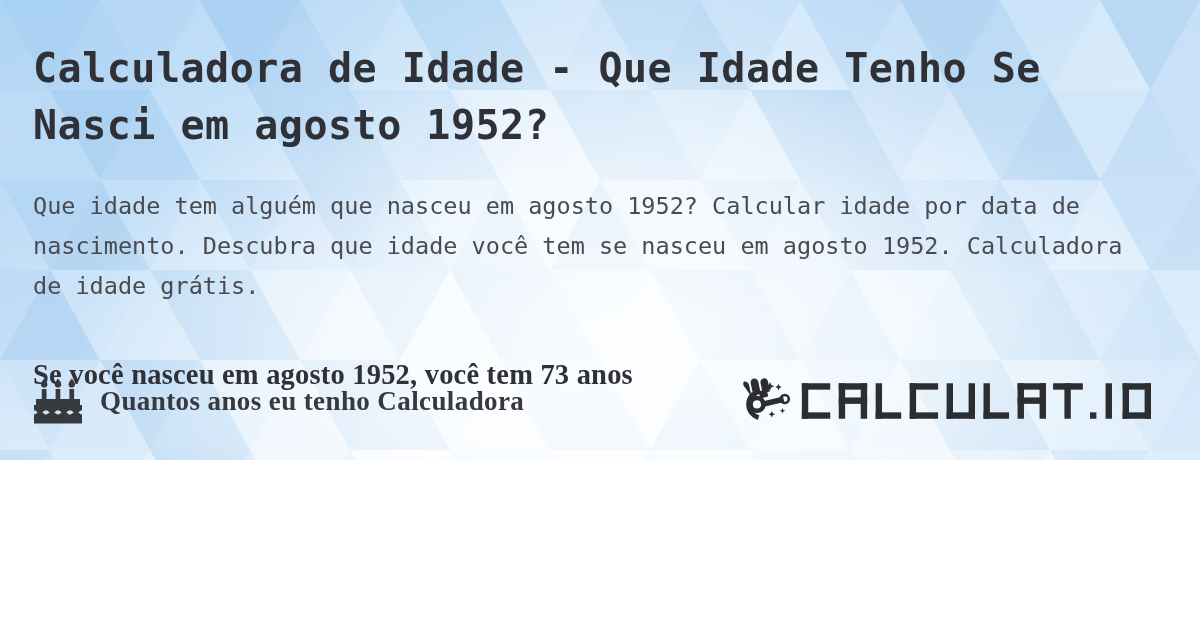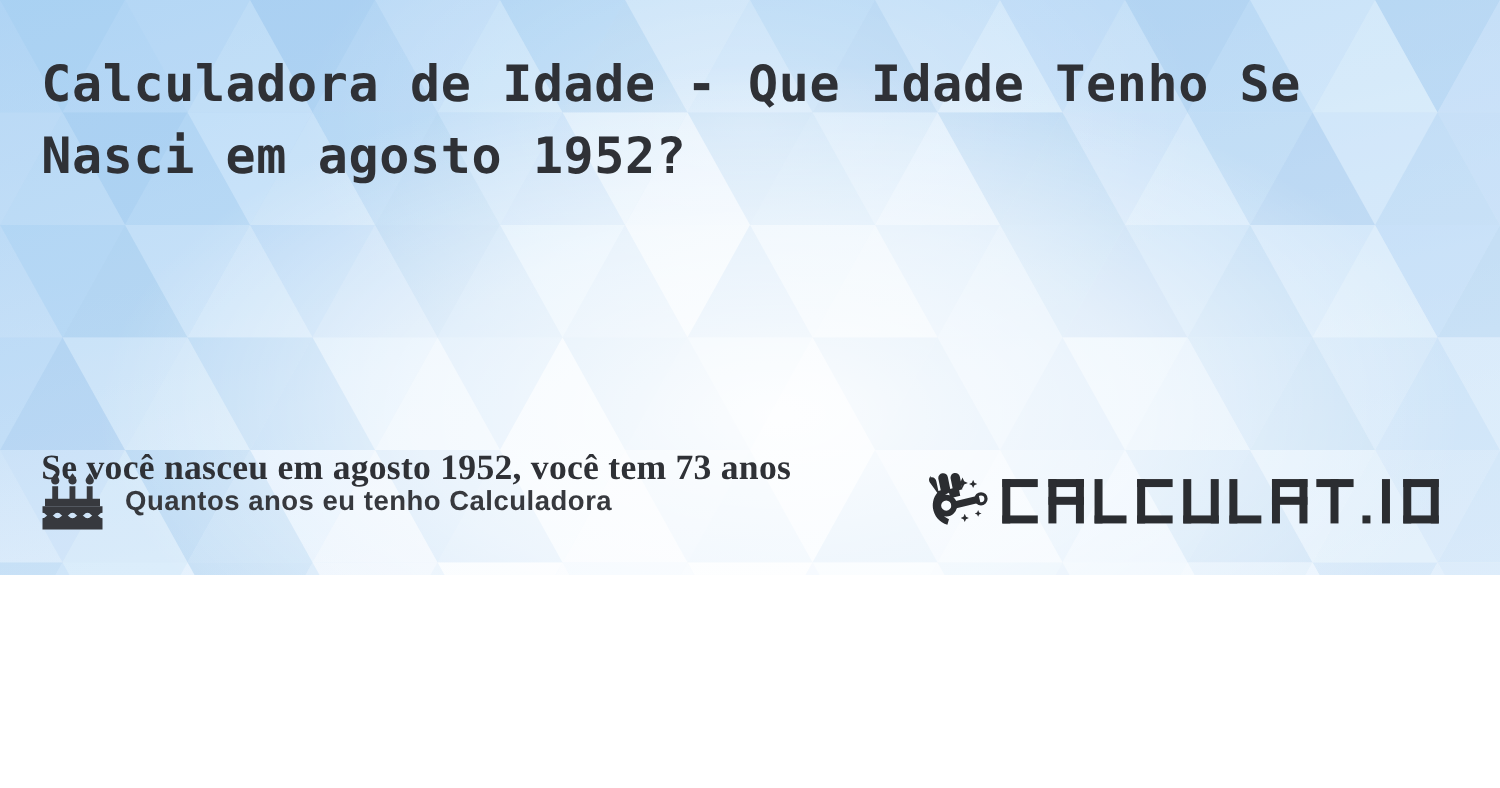--- a/index.html
+++ b/index.html
@@ -106,23 +106,23 @@
     align-items: center;
     gap: 16px;
   }
   #cake-icon {
     display: block;
     width: 52px;
     height: 46px;
     flex: none;
   }
   #footer-label {
-    font-family: Liberation Sans, sans-serif;
+    font-family: Liberation Serif, serif;
     font-weight: bold;
-    font-size: 22px;
+    font-size: 27px;
     letter-spacing: 0.4px;
     color: #37393e;
     white-space: nowrap;
   }
 
   #site-logo {
     display: flex;
     align-items: center;
     gap: 8px;
     margin-right: 0px;
@@ -333,20 +333,21 @@
       <polygon points="1050,630 1150,630 1100,540" fill="#eef6fe" opacity="0.75"></polygon>
       <polygon points="1150,630 1200,630 1200,540" fill="#c7e1f8" opacity="0.6"></polygon>
     </g>
   </svg>
   <div id="bg-wash"></div>
 
   <div id="content">
 
     <h1 id="page-title">Calculadora de Idade - Que Idade Tenho Se Nasci em agosto 1952?</h1>
 
+    <p id="description">Que idade tem alguém que nasceu em agosto 1952? Calcular idade por data de nascimento. Descubra que idade você tem se nasceu em agosto 1952. Calculadora de idade grátis.</p>
 
     <p id="answer">Se você nasceu em agosto 1952, você tem 73 anos</p>
 
     <div id="footer">
 
       <div id="footer-brand">
         <svg id="cake-icon" viewBox="0 0 52 46" aria-hidden="true">
           <g fill="#37393e">
 
             <path d="M12.2 0.5c0 0 -3.3 3.8 -3.3 5.9 0 1.9 1.5 3.2 3.3 3.2 1.8 0 3.3 -1.3 3.3 -3.2 0 -2.1 -3.3 -5.9 -3.3 -5.9z"></path>

